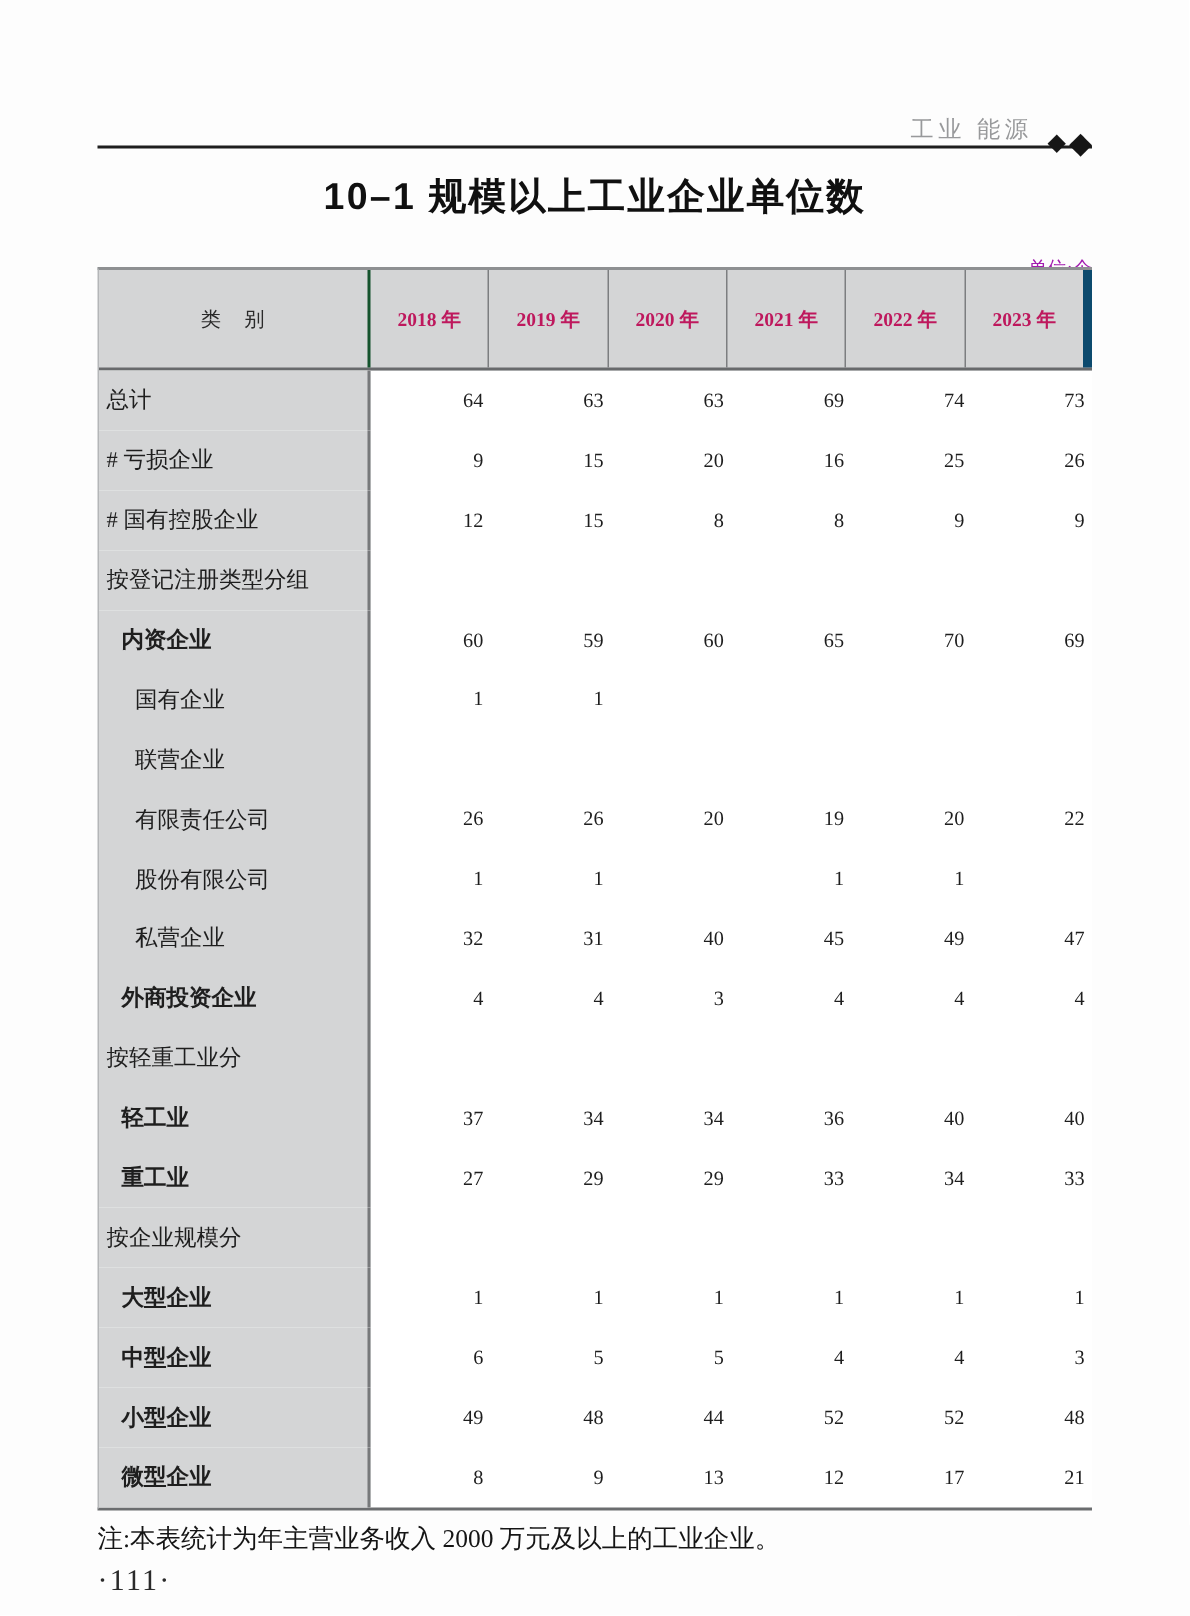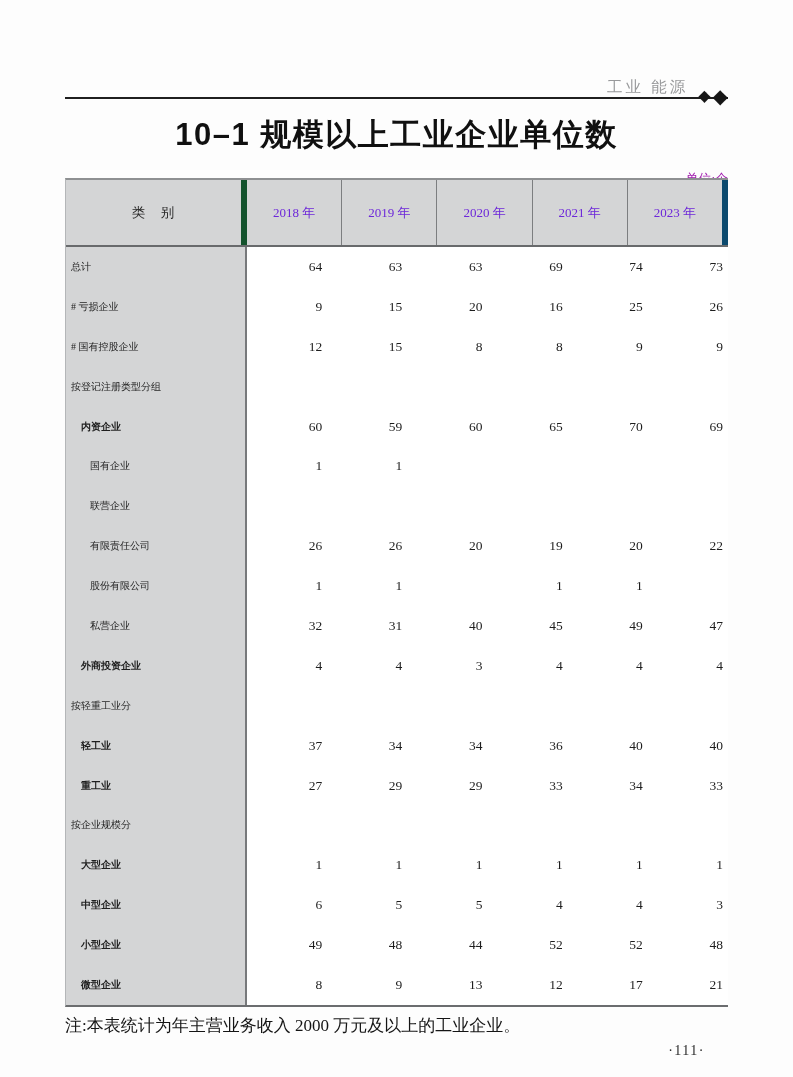--- a/index.html
+++ b/index.html
@@ -27,21 +27,21 @@
   }
   .diamond { color:#161616; line-height:0.55; display:inline-block; }
   .diamond.d1 { font-size:16px; margin-bottom:-4px; margin-right:2px; }
   .diamond.d2 { font-size:20px; margin-bottom:-5px; }
 
   
   .title {
     position:absolute; top:99px; left:0; width:663px;
     text-align:center;
     font-family:"Liberation Sans", sans-serif;
-    font-weight:700; font-size:31px; letter-spacing:1.5px; color:#101010;
+    font-weight:700; font-size:25px; letter-spacing:1.5px; color:#101010;
     white-space:nowrap;
   }
   .unit-label {
     position:absolute; top:139px; left:0; width:663px;
     text-align:right; font-size:13px; color:#a21caf;margin-top:16px;
   }
 
   
   .table {
     position:absolute; top:163px; left:0; width:663px;
@@ -50,60 +50,60 @@
     border-bottom:2.5px solid #6b6d6f;
     background:#ffffff;
   }
   .thead {
     display:flex; height:67px;
     background:#d4d5d6;
     border-bottom:2px solid #686a6c;
   }
   .th-cat {
     flex:0 0 181px;
-    border-right:6px solid #14532d;
+    border-right:2px solid #14532d;
     display:flex; align-items:center; justify-content:center;
     font-size:13.5px; color:#2a2a2a; letter-spacing:1px;
   }
   .th-year {
     flex:1 1 0;
     border-right:1.5px solid #7c7e80;
     display:flex; align-items:center; justify-content:center;
-    font-size:13px; color:#6d28d9;
+    font-size:13px; color:#be185d;font-weight:bold;
   }
   .th-year:last-child { border-right:6px solid #0c4a6e; }
 
   .trow { display:flex; height:39.9px; }
   .cat {
     flex:0 0 181px;
     background:#d4d5d6;
     border-right:2px solid #77797b;
     display:flex; align-items:center;
-    font-size:10px; color:#1e1e1e;
+    font-size:15px; color:#1e1e1e;
     white-space:nowrap;
   }
   .indent-0 { padding-left:5px; }
   .indent-1 { padding-left:15px;font-weight:bold; }
   .indent-2 { padding-left:24px; }
   .val {
     flex:1 1 0;
     display:flex; align-items:center; justify-content:flex-end;
     padding-right:5px;
     font-size:13.5px; color:#1e1e1e;
   }
 
   
   .footnote {
     position:absolute; top:999px; left:0; width:663px;
     font-size:17px; color:#151515;
   }
   .folio {
     position:absolute; top:1028px; left:0; width:663px;
-    text-align:right; padding-right:23px;
-    font-size:14px; letter-spacing:1.5px; color:#2a2a2a;
+    text-align:left; padding-right:23px;
+    font-size:20px; letter-spacing:1.5px; color:#2a2a2a;
   }
 </style>
 </head>
 <body>
 
 <div class="page">
   <div class="content">
 
     <div class="top-band">
       <span class="section-label">工业 能源</span>
@@ -115,20 +115,21 @@
 
     <div class="unit-label">单位:个</div>
 
     <div class="table">
       <div class="thead">
         <div class="th-cat">类　别</div>
         <div class="th-year">2018 年</div>
         <div class="th-year">2019 年</div>
         <div class="th-year">2020 年</div>
         <div class="th-year">2021 年</div>
+        <div class="th-year">2022 年</div>
         <div class="th-year">2023 年</div>
       </div>
       <div class="tbody">
   <div class="trow">
     <div class="cat indent-0">总计</div>
   <div class="val">64</div>
             <div class="val">63</div>
             <div class="val">63</div>
             <div class="val">69</div>
             <div class="val">74</div>

